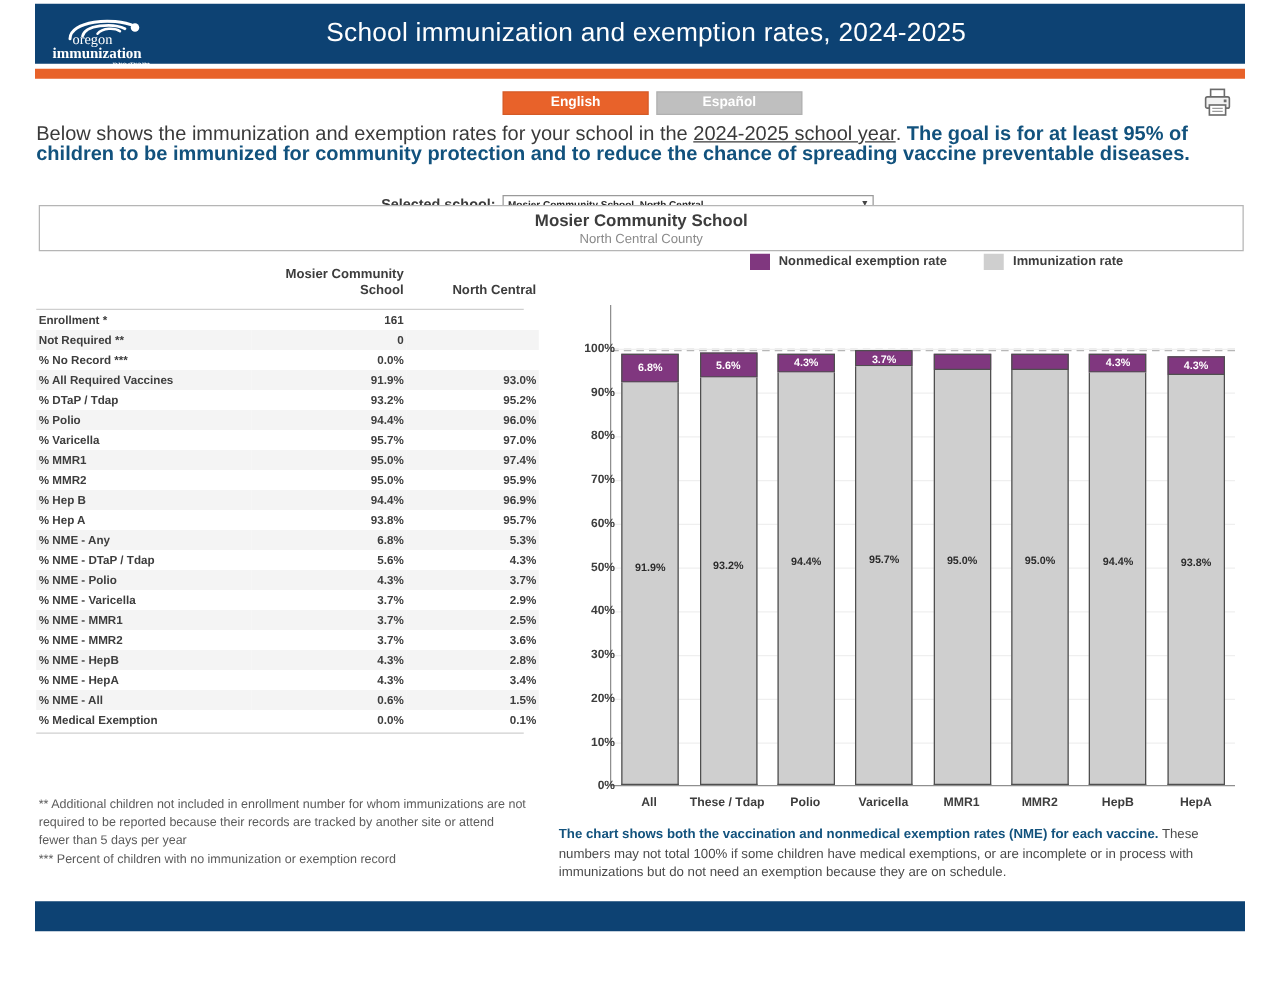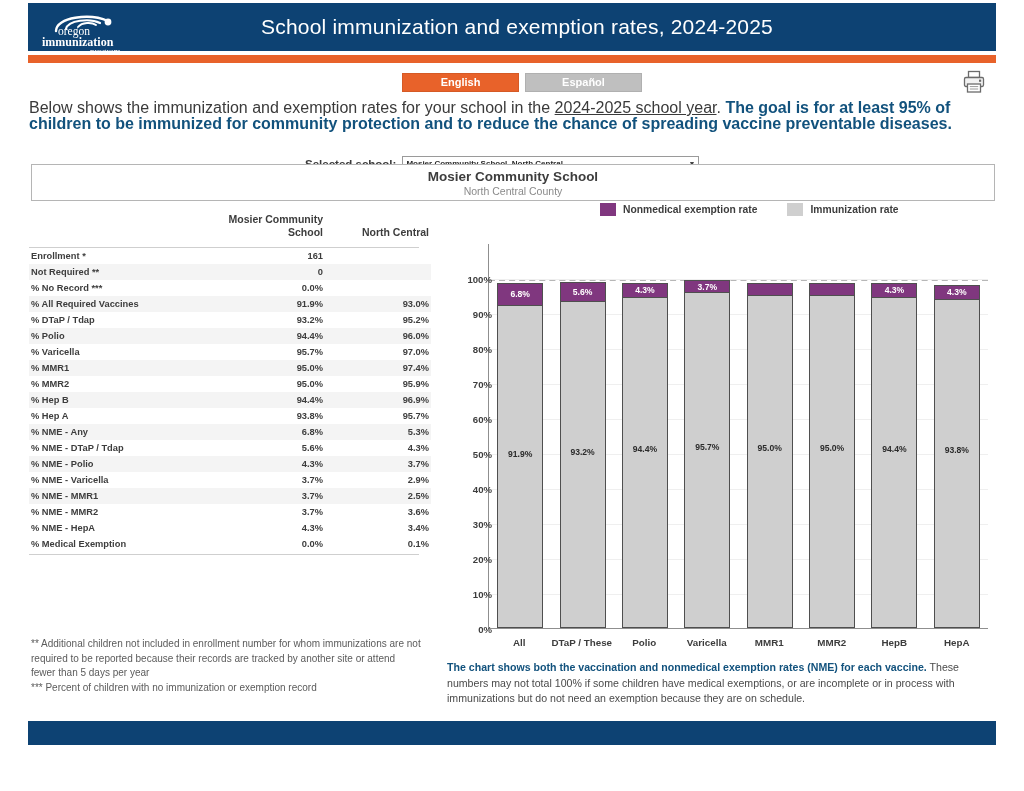--- a/index.html
+++ b/index.html
@@ -291,24 +291,34 @@
         <tr class="alt">
           <td class="lbl" style="width: 168px;">% NME - MMR1</td>
           <td class="num" style="width: 120px;">3.7%</td>
           <td class="num" style="width: 102px;">2.5%</td>
         </tr>
         <tr>
           <td class="lbl" style="width: 168px;">% NME - MMR2</td>
           <td class="num" style="width: 120px;">3.7%</td>
           <td class="num" style="width: 102px;">3.6%</td>
         </tr>
+        <tr class="alt">
+          <td class="lbl" style="width: 168px;">% NME - HepB</td>
+          <td class="num" style="width: 120px;">4.3%</td>
+          <td class="num" style="width: 102px;">2.8%</td>
+        </tr>
         <tr>
           <td class="lbl" style="width: 168px;">% NME - HepA</td>
           <td class="num" style="width: 120px;">4.3%</td>
           <td class="num" style="width: 102px;">3.4%</td>
+        </tr>
+        <tr class="alt">
+          <td class="lbl" style="width: 168px;">% NME - All</td>
+          <td class="num" style="width: 120px;">0.6%</td>
+          <td class="num" style="width: 102px;">1.5%</td>
         </tr>
         <tr>
           <td class="lbl" style="width: 168px;">% Medical Exemption</td>
           <td class="num" style="width: 120px;">0.0%</td>
           <td class="num" style="width: 102px;">0.1%</td>
         </tr>
       </tbody>
   </table>
   <div class="tfoot-rule"></div>
 </div>
@@ -417,21 +427,21 @@
       <div class="ytick" style="top: 219px;">60%</div>
       <div class="ytick" style="top: 254px;">50%</div>
       <div class="ytick" style="top: 289px;">40%</div>
       <div class="ytick" style="top: 324px;">30%</div>
       <div class="ytick" style="top: 359px;">20%</div>
       <div class="ytick" style="top: 394px;">10%</div>
       <div class="ytick" style="top: 429px;">0%</div>
     </div>
   <div class="xlabels" id="xlabels">
       <div class="xlabel">All</div>
-      <div class="xlabel">DTaP / These</div>
+      <div class="xlabel">These / Tdap</div>
       <div class="xlabel">Polio</div>
       <div class="xlabel">Varicella</div>
       <div class="xlabel">MMR1</div>
       <div class="xlabel">MMR2</div>
       <div class="xlabel">HepB</div>
       <div class="xlabel">HepA</div>
     </div>
 </div>
 
 <div class="chart-note">

